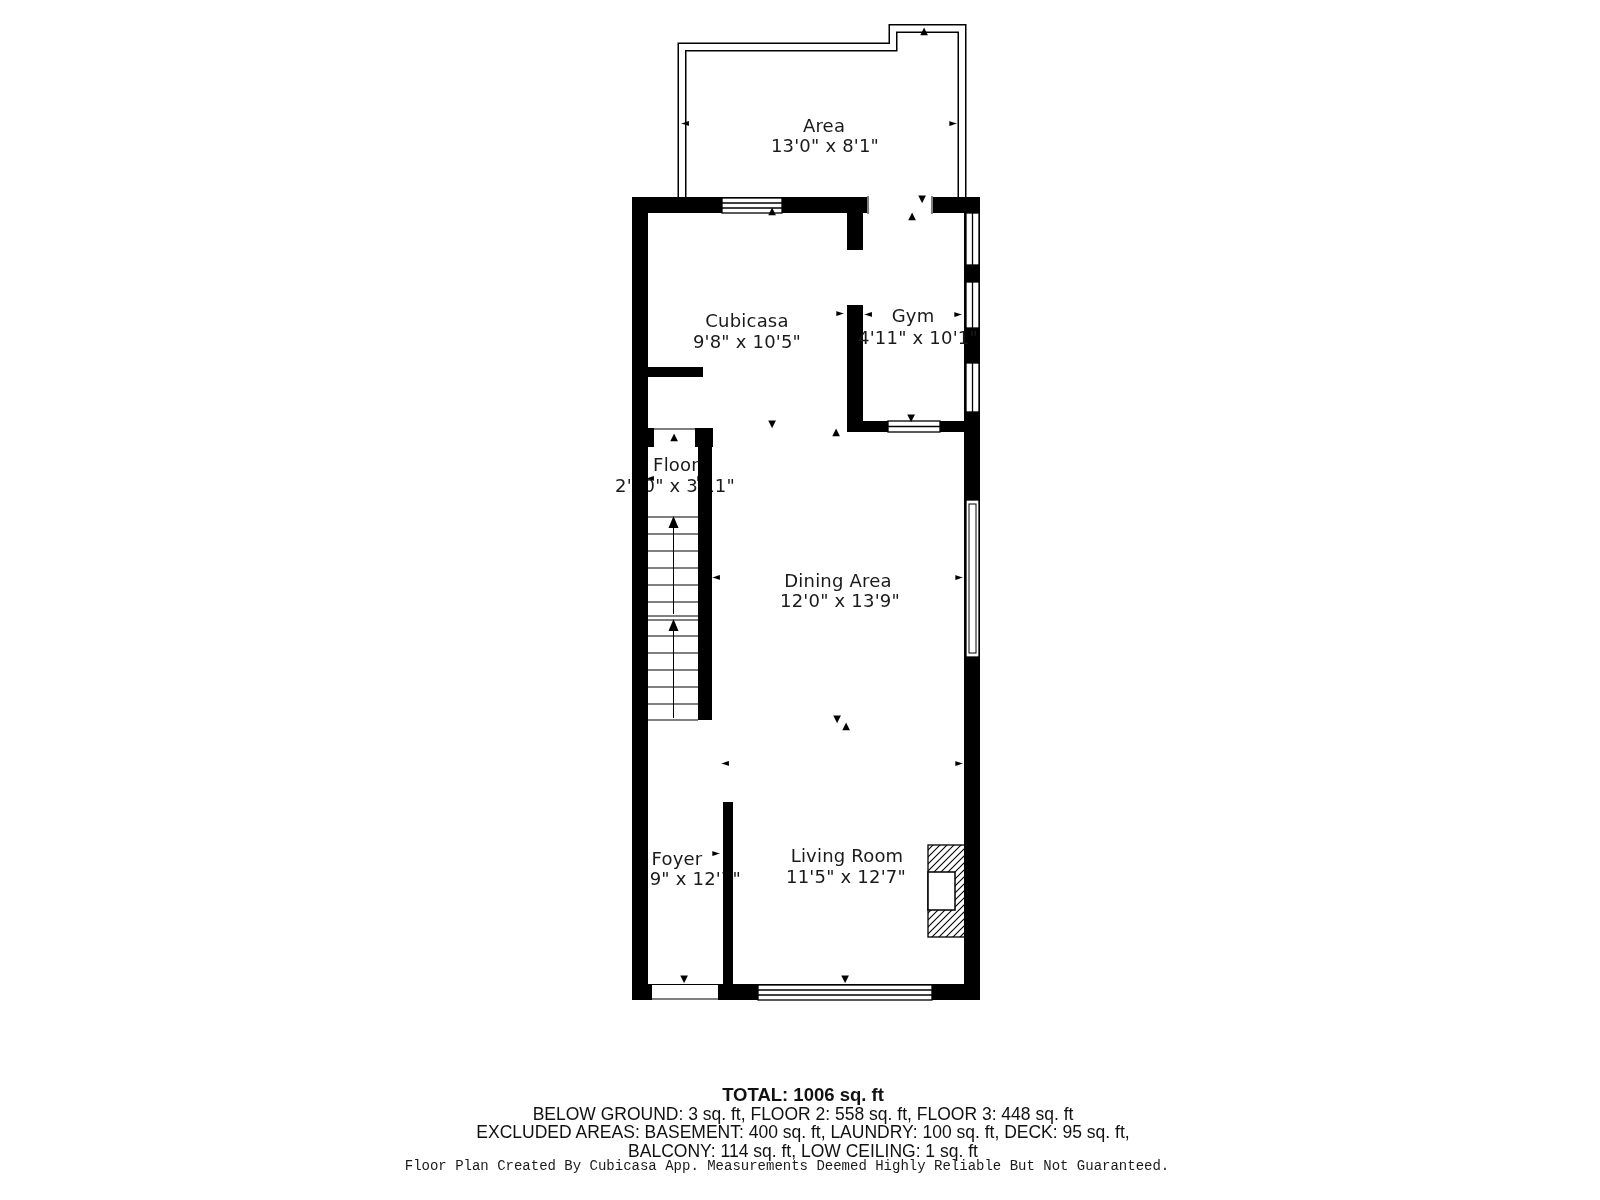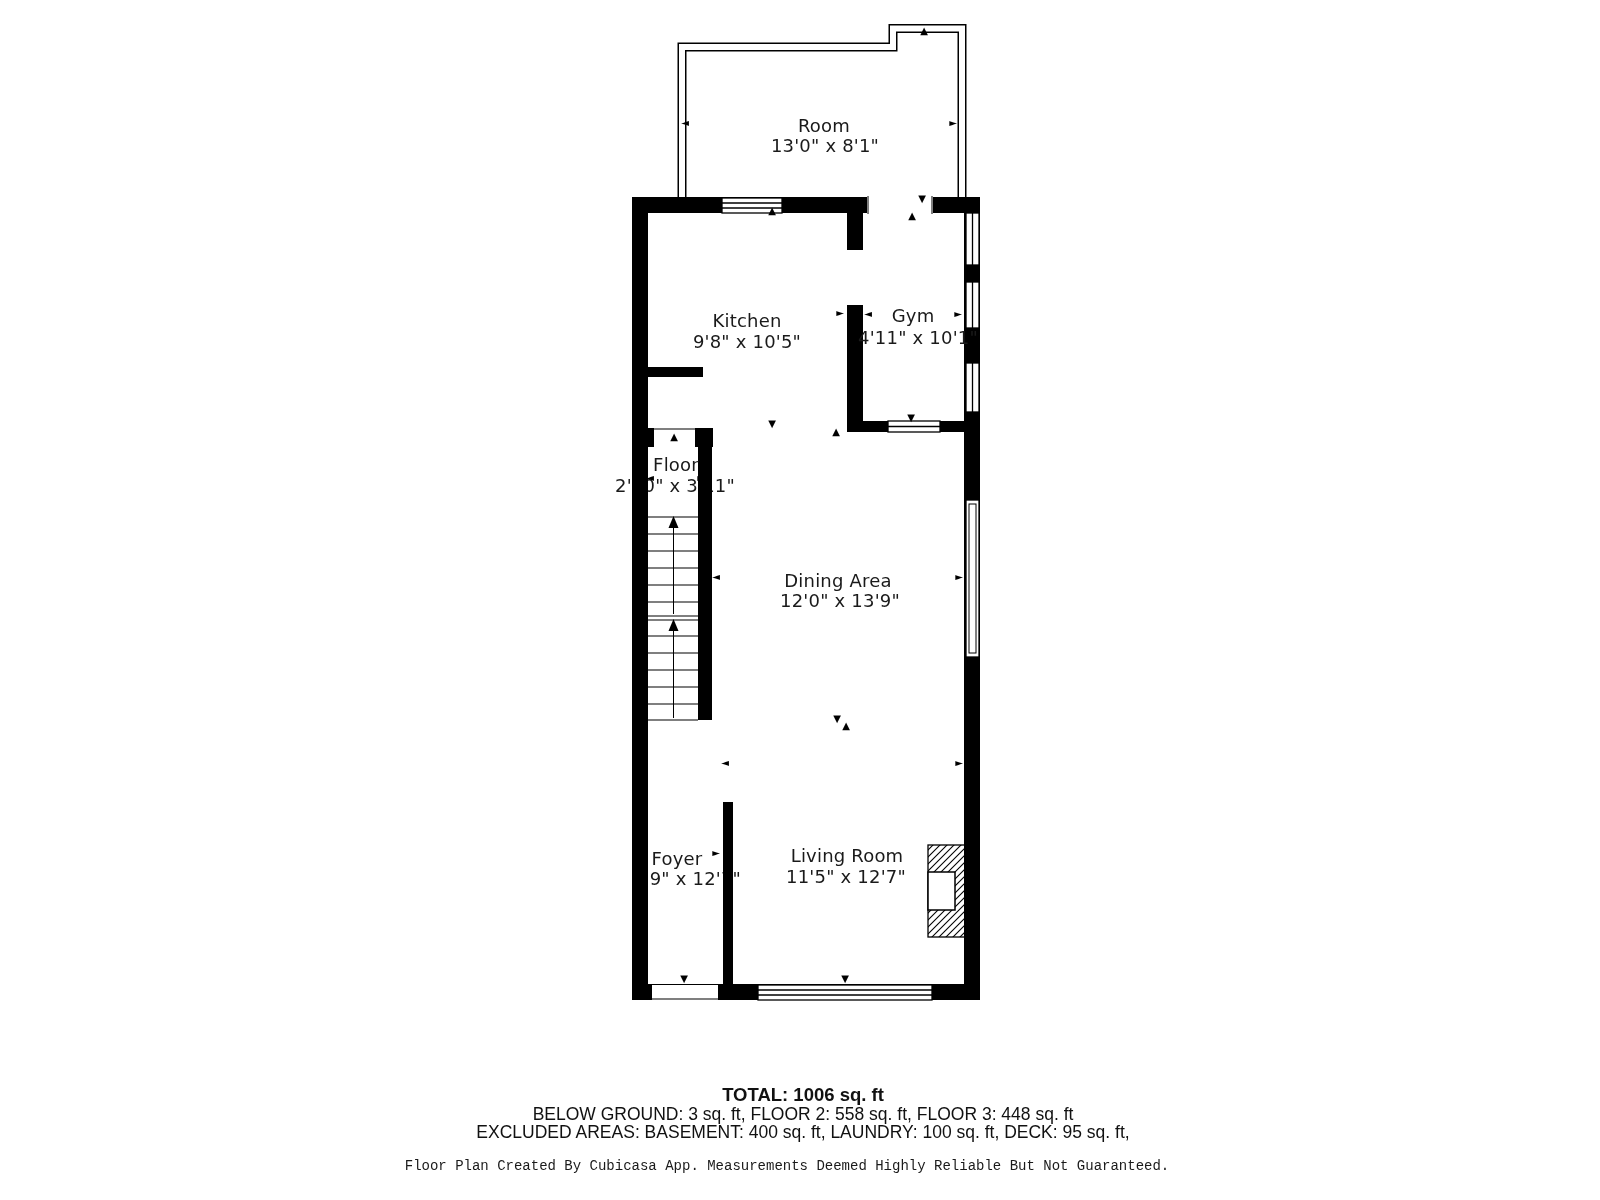--- a/index.html
+++ b/index.html
@@ -119,23 +119,23 @@
       <polygon points="673.5,619 668.5,631 678.5,631" fill="#000" stroke="none"></polygon>
     </g>
 
     <g>
       <rect x="928" y="845" width="37" height="92" fill="url(#hatch)" stroke="#000" stroke-width="1.3"></rect>
       <rect x="928" y="872" width="27" height="38" fill="#ffffff" stroke="#000" stroke-width="1.5"></rect>
     </g>
   </svg>
 
   <div class="layer over">
-    <div class="lbl" style="left:824px;top:125px">Room</div>
+    <div class="lbl" style="left:824px;top:125px">Area</div>
     <div class="lbl" style="left:825px;top:145px">13'0" x 8'1"</div>
-    <div class="lbl" style="left:747px;top:320px">Kitchen</div>
+    <div class="lbl" style="left:747px;top:320px">Cubicasa</div>
     <div class="lbl" style="left:747px;top:341px">9'8" x 10'5"</div>
     <div class="lbl" style="left:913px;top:315px">Gym</div>
     <div class="lbl" style="left:918px;top:337px">4'11" x 10'1"</div>
     <div class="lbl" style="left:676px;top:464px">Floor</div>
     <div class="lbl" style="left:838px;top:580px">Dining Area</div>
     <div class="lbl" style="left:840px;top:600px">12'0" x 13'9"</div>
     <div class="lbl" style="left:677px;top:858px">Foyer</div>
     <div class="lbl" style="left:847px;top:855px">Living Room</div>
     <div class="lbl" style="left:846px;top:876px">11'5" x 12'7"</div>
 
@@ -165,18 +165,19 @@
     <span class="arrow" style="left:716px;top:853px">►</span>
     <span class="arrow" style="left:684px;top:979px">▼</span>
     <span class="arrow" style="left:845px;top:979px">▼</span>
   </div>
 
 
   <div class="summary">
     <div class="total">TOTAL: 1006 sq. ft</div>
     <div>BELOW GROUND: 3 sq. ft, FLOOR 2: 558 sq. ft, FLOOR 3: 448 sq. ft</div>
     <div>EXCLUDED AREAS: BASEMENT: 400 sq. ft, LAUNDRY: 100 sq. ft, DECK: 95 sq. ft,</div>
+    <div>BALCONY: 114 sq. ft, LOW CEILING: 1 sq. ft</div>
   </div>
 
 
   <div class="footer">Floor Plan Created By Cubicasa App. Measurements Deemed Highly Reliable But Not Guaranteed.</div>
 
 </div>
 
 </body></html>

